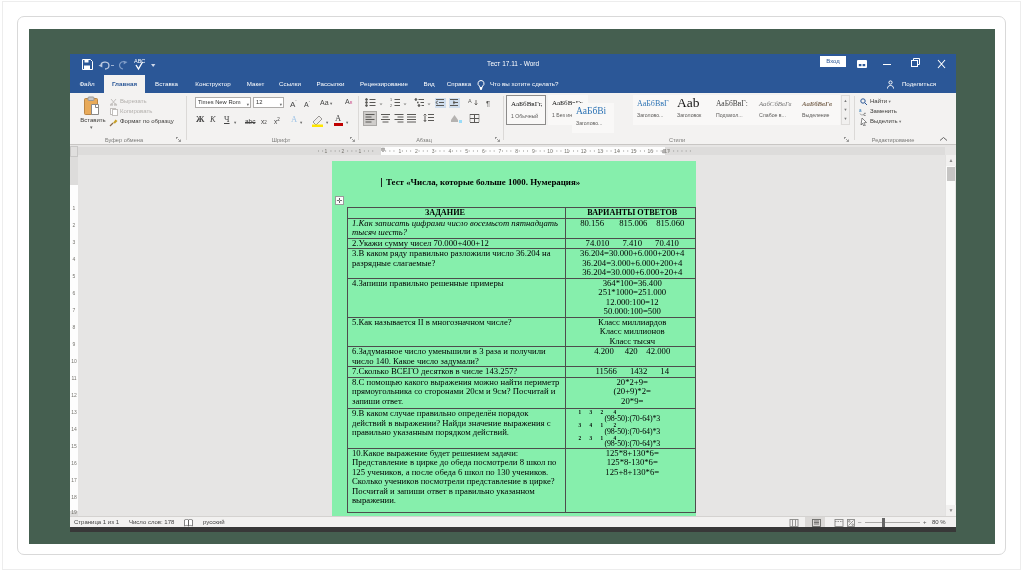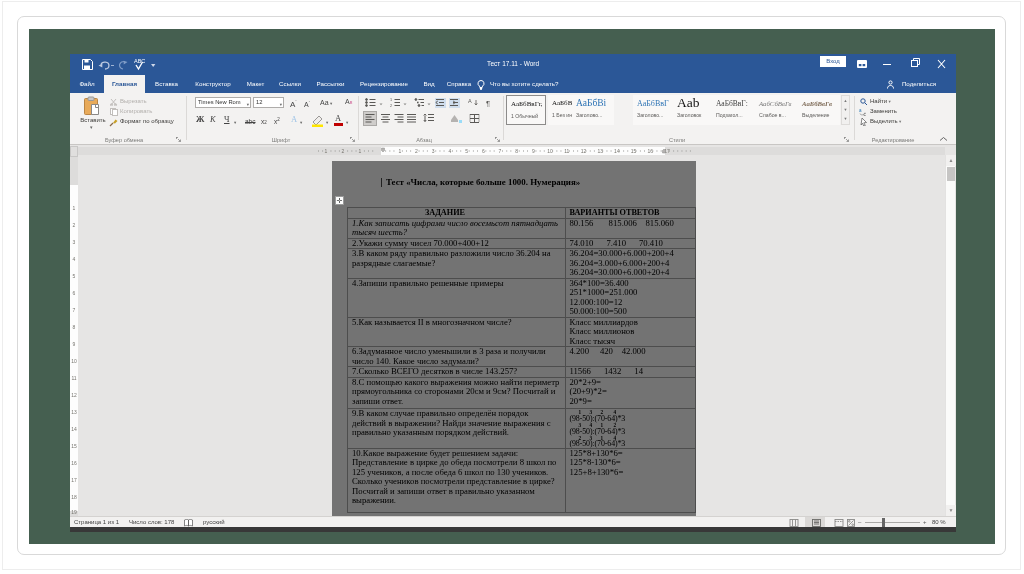--- a/index.html
+++ b/index.html
@@ -12,28 +12,28 @@
 
 #titlebar{left:0;top:0;width:886px;height:21px;background:#2b5797;color:#fff;}
 #tabs{left:0;top:21px;width:886px;height:18px;background:#2b5797;}
 .tab{position:absolute;top:0;height:18px;color:#fff;font-size:6.2px;line-height:17px;text-align:center;}
 #tabsel{position:absolute;left:34px;top:0;width:41px;height:18px;background:#f3f2f1;color:#2b5797;font-size:6.2px;line-height:17px;text-align:center;font-weight:bold;}
 #ribbon{left:0;top:39px;width:886px;height:52px;background:#f3f2f1;border-bottom:1px solid #c8c6c4;}
 .sep{position:absolute;top:3px;width:1px;height:44px;background:#dbd9d7;}
 .glabel{position:absolute;top:44px;height:8px;font-size:5.6px;color:#7a7a78;text-align:center;white-space:nowrap;}
 
 #docarea{left:0;top:91px;width:886px;height:371px;background:#e6e5e4;overflow:hidden;}
-#page{position:absolute;left:262px;top:16px;width:364px;height:355px;background:#737373;}
+#page{position:absolute;left:262px;top:16px;width:364px;height:355px;background:#86efac;}
 #statusbar{left:0;top:462px;width:886px;height:11px;background:#f2f1f0;border-top:1px solid #d4d2d0;font-size:6px;color:#3f3f3f;}
 #blackstrip{left:0;top:473px;width:886px;height:5px;background:#383838;}
 
 #doctitle{position:absolute;left:54px;top:16px;font-family:"Liberation Serif",serif;font-weight:bold;font-size:8.9px;white-space:nowrap;color:#000;}
 table{border-collapse:collapse;position:absolute;left:15px;top:46px;width:348px;table-layout:fixed;}
 td{border:1px solid #4d4d4d;font-family:"Liberation Serif",serif;font-size:8.7px;line-height:9.5px;padding:0 0 0 4px;vertical-align:top;color:#000;white-space:nowrap;overflow:hidden;}
-td.c2{padding-left:3.5px;white-space:pre;}
+td.c2{padding-left:3.5px;white-space:pre;text-align:center;}
 tr.hd td{font-weight:bold;height:10px;font-size:8.2px;}
 .d9{position:relative;height:5.8px;font-size:5.2px;font-weight:bold;line-height:6px;}
 .d9 i{position:absolute;top:0;font-style:normal;}
 .e9{height:7px;font-size:7.9px;font-weight:normal;line-height:7px;letter-spacing:-0.1px;}
 #cursor{position:absolute;left:49px;top:17px;width:1px;height:9px;background:#222;}
 #thandle{position:absolute;left:3px;top:35px;width:9px;height:9px;border:1px solid #9a9a9a;background:#fdfdfd;font-size:7px;line-height:7px;text-align:center;color:#444;}
 #wtitle{left:0;right:0;top:6px;text-align:center;font-size:6.5px;color:#fff;position:absolute;}
 #vhod{position:absolute;left:750px;top:2px;width:26px;height:11px;background:#fff;color:#2b5797;font-size:6px;line-height:11px;text-align:center;}
 .wbtn{position:absolute;top:0;height:21px;color:#fff;}
 
@@ -238,21 +238,21 @@
     </svg>
 
     <div class="gal" style="left:436px;width:40px;border:1px solid #8c8b8a;">
         <span class="pv" style="font-size:7px;line-height:17px;">АаБбВвГг,</span>
         <span class="nm">1 Обычный</span>
       </div>
     <div class="gal" style="left:478px;width:40px;">
         <span class="pv" style="font-size:7px;line-height:17px;">АаБбВвГг,</span>
         <span class="nm">1 Без инт...</span>
       </div>
-    <div class="gal" style="left:502px;width:42px;">
+    <div class="gal" style="left:502px;width:42px;margin-top:8px;">
         <span class="pv" style="font-size:9.5px;line-height:17px;color:#2e74b5;">АаБбВі</span>
         <span class="nm">Заголово...</span>
       </div>
     <div class="gal" style="left:563px;width:40px;">
         <span class="pv" style="font-size:8px;line-height:17px;color:#2e74b5;">АаБбВвГ</span>
         <span class="nm">Заголово...</span>
       </div>
     <div class="gal" style="left:603px;width:39px;">
         <span class="pv" style="font-size:13.5px;line-height:16px;">Aab</span>
         <span class="nm">Заголовок</span>

